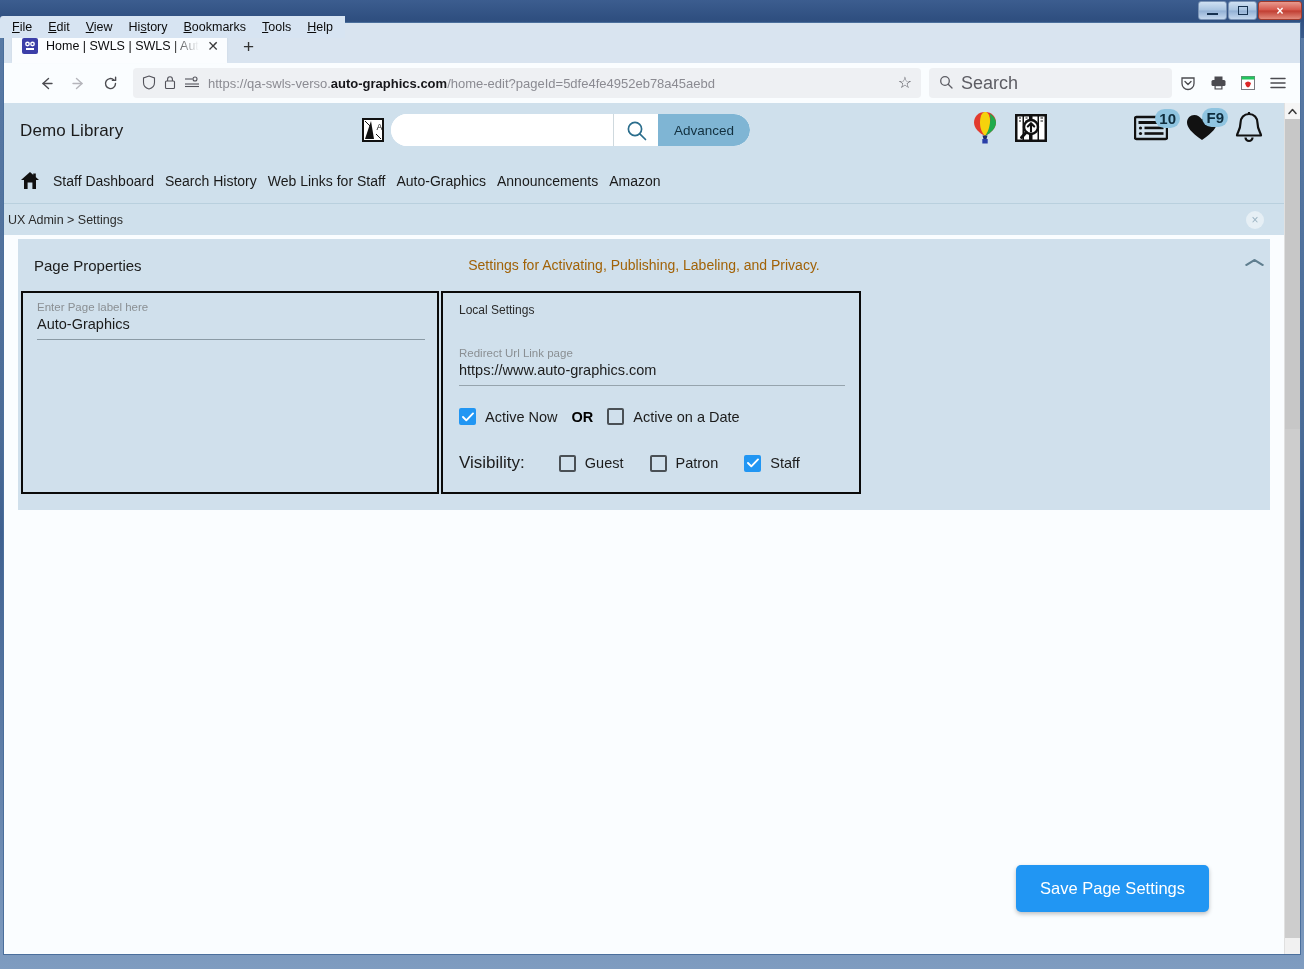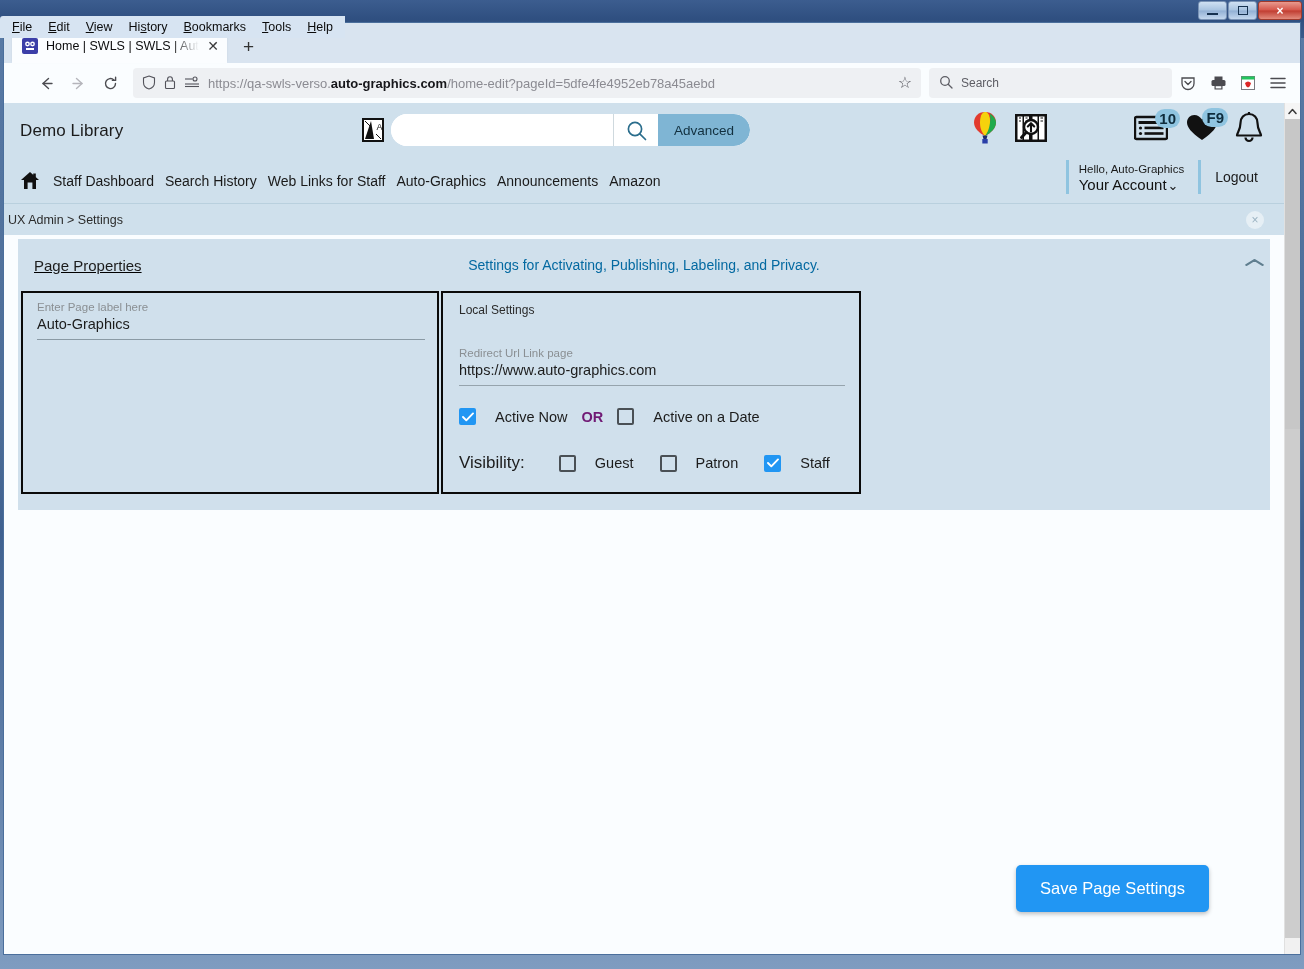--- a/index.html
+++ b/index.html
@@ -116,21 +116,21 @@
     white-space: nowrap; overflow: hidden;
     -webkit-mask-image: linear-gradient(to right, #000 95%, transparent 100%);
     mask-image: linear-gradient(to right, #000 95%, transparent 100%);
   }
   #url-text b { color: #16161a; font-weight: 700; }
   #searchbar {
     width: 243px; height: 30px; background: #eef0f3; border-radius: 4px;
     display: flex; align-items: center; padding: 0 10px; gap: 8px;
     flex: 0 0 243px;
   }
-  #search-ph { font-size: 12px; color: #5d5d64; }
+  #search-ph { font-size: 18px; color: #5d5d64; }
   .toolicon {
     width: 28px; height: 28px; display: flex; align-items: center;
     justify-content: center; color: #4b4b50; font-size: 14px;
   }
 
   
   #viewport {
     position: absolute; left: 0; right: 0; top: 80px; bottom: 0;
     background: #fafdff; overflow: hidden;
   }
@@ -233,26 +233,26 @@
   }
 
   #properties-panel {
     margin: 4px 14px 0 14px;
     background: #d0e0ec;
     position: relative;
     padding-bottom: 16px;
   }
   #panel-head {
     height: 52px; display: flex; align-items: center;
-    padding: 16px 16px; position: relative; text-decoration: underline;
+    padding: 16px 16px; position: relative;
   }
   #panel-title { font-size: 15px; color: #1c1c1c; }
   #panel-subtitle {
     position: absolute; left: 0; right: 0; text-align: center;
-    font-size: 14px; color: #0369a1; pointer-events: none;
+    font-size: 14px; color: #a16207; pointer-events: none;
   }
   #panel-collapse {
     position: absolute; right: 8px; top: 14px;
     font-size: 15px; color: #5f7e8f; transform: scaleX(1.35);
   }
 
   #cards { display: flex; gap: 0; padding: 0 3px; }
   .card {
     border: 2px solid #0a0a0a;
     background: #d0e0ec;
@@ -262,32 +262,32 @@
 
   .field-label { font-size: 11.5px; color: #8a8f93; margin-bottom: 3px; }
   .field-value {
     font-size: 14.5px; color: #1c1c1c;
     padding-bottom: 7px; border-bottom: 1px solid #96a4ad;
   }
   #card-left .field-value { border-bottom-color: #8a9aa5; }
   .section-label { font-size: 12px; color: #2a2a2a; margin-bottom: 30px; }
 
   .cb-row { display: flex; align-items: center; margin-top: 22px; }
-  .cb-wrap { display: flex; align-items: center; gap: 19px; }
+  .cb-wrap { display: flex; align-items: center; gap: 9px; }
   .cbox {
     width: 17px; height: 17px; border: 2px solid #4a5055;
     background: transparent; border-radius: 2px; flex: 0 0 17px;
     display: flex; align-items: center; justify-content: center;
   }
   .cbox.checked {
     background: #2196f3; border-color: #2196f3;
     color: #fff; font-size: 12px; line-height: 1;
   }
   .cb-label { font-size: 14.5px; color: #1c1c1c; }
-  .or-text { font-size: 14.5px; font-weight: bold; color: #701a75; margin: 0 14px; }
+  .or-text { font-size: 14.5px; font-weight: bold; color: #000000; margin: 0 14px; }
   #visibility-label { font-size: 17px; color: #1c1c1c; margin-right: 34px; font-weight: 500; }
   .vis-group { display: flex; align-items: center; gap: 26px; }
 
   #page-body { background: #fafdff; height: 420px; position: relative; }
   #save-btn {
     position: absolute; right: 75px; top: 355px;
     background: #2196f3; color: #fff;
     font-size: 16.5px; padding: 14px 24px; border-radius: 5px;
     box-shadow: 0 2px 4px rgba(0,0,0,.25);
     border: none; font-family: "Liberation Sans", sans-serif;
@@ -530,32 +530,20 @@
                 </svg>
               </span>
               <span class="nav-link">Staff Dashboard</span>
               <span class="nav-link">Search History</span>
               <span class="nav-link">Web Links for Staff</span>
               <span class="nav-link">Auto-Graphics</span>
               <span class="nav-link">Announcements</span>
               <span class="nav-link">Amazon</span>
             </div>
 
-            <div id="account-area">
-              <div id="account-block">
-                <div id="hello-text">Hello, Auto-Graphics</div>
-                <div id="your-account">
-                  <span>Your Account</span>
-                  <span style="font-size:13px">⌄</span>
-                </div>
-              </div>
-              <div id="logout-block">
-                <span id="logout-text">Logout</span>
-              </div>
-            </div>
           </div>
 
           <div id="breadcrumb-bar">
             <span id="breadcrumb">UX Admin &gt; Settings</span>
             <span id="bc-close">×</span>
           </div>
         </div>
 
         <div id="properties-panel">
           <div id="panel-head">

